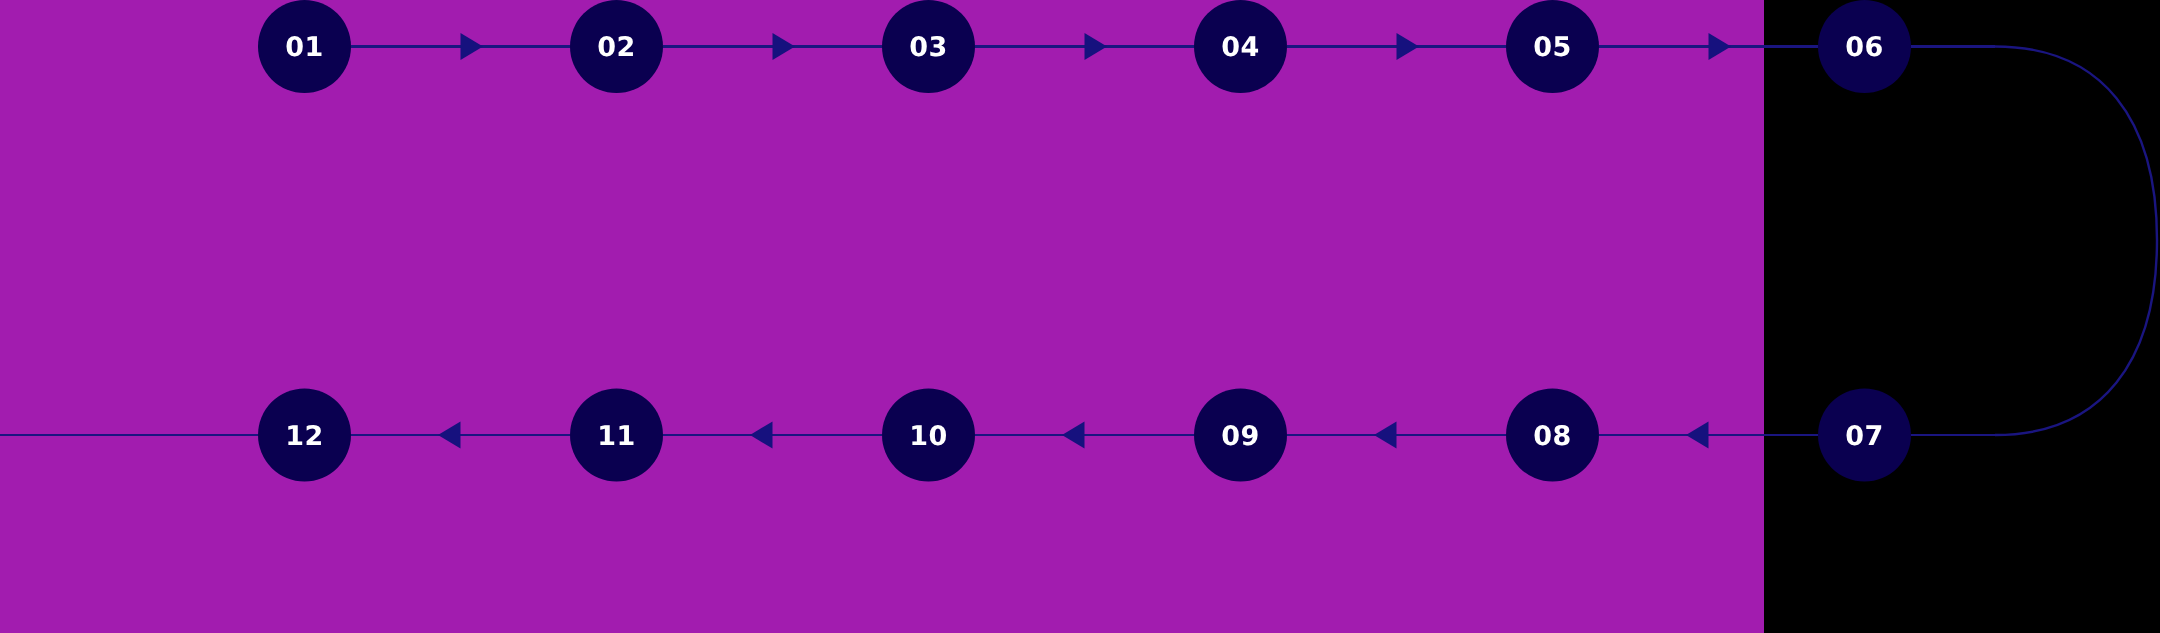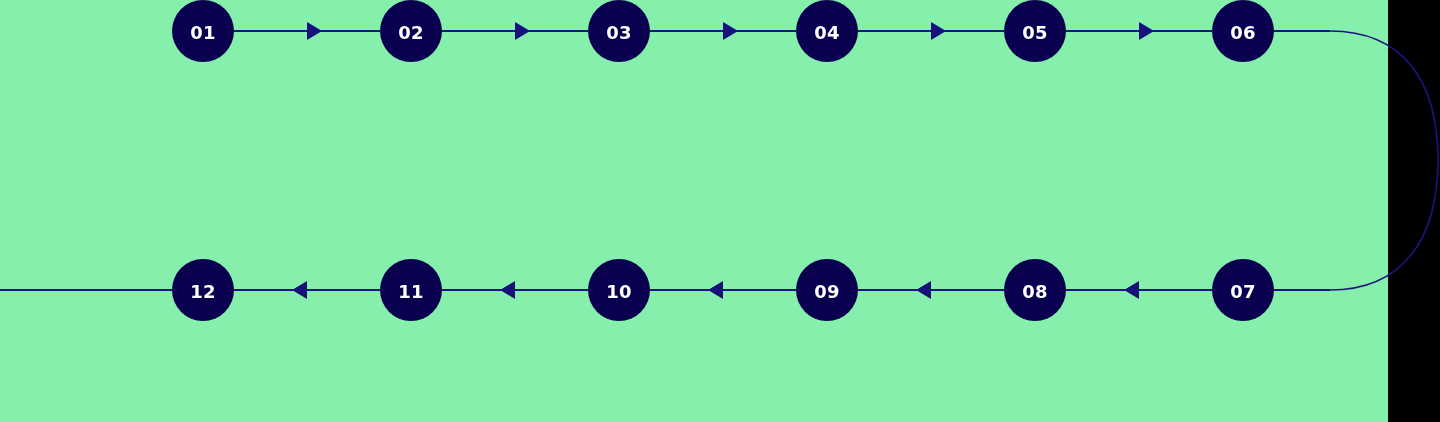--- a/index.html
+++ b/index.html
@@ -36,21 +36,21 @@
     font-weight: bold;
     fill: #ffffff;
     text-anchor: middle;
     dominant-baseline: central;
     letter-spacing: 0.3px;
   }
 </style>
 </head>
 <body style="background: rgb(0, 0, 0);">
 
-<div id="stage" style="background: #86efac; width: 1388px; height: 422px;">
+<div id="stage" style="background: #a21caf; width: 1176px; height: 422px;">
   <svg id="flow-svg" viewBox="0 0 1440 422" xmlns="http://www.w3.org/2000/svg">
     <g id="connectors-layer">
         <line x1="234" y1="31" x2="380" y2="31" stroke="#1a1580" stroke-width="1.6" shape-rendering="crispEdges"></line>
         <line x1="442" y1="31" x2="588" y2="31" stroke="#1a1580" stroke-width="1.6" shape-rendering="crispEdges"></line>
         <line x1="650" y1="31" x2="796" y2="31" stroke="#1a1580" stroke-width="1.6" shape-rendering="crispEdges"></line>
         <line x1="858" y1="31" x2="1004" y2="31" stroke="#1a1580" stroke-width="1.6" shape-rendering="crispEdges"></line>
         <line x1="1066" y1="31" x2="1212" y2="31" stroke="#1a1580" stroke-width="1.6" shape-rendering="crispEdges"></line>
         <line x1="1066" y1="290" x2="1212" y2="290" stroke="#1a1580" stroke-width="1.6" shape-rendering="crispEdges"></line>
         <line x1="858" y1="290" x2="1004" y2="290" stroke="#1a1580" stroke-width="1.6" shape-rendering="crispEdges"></line>
         <line x1="650" y1="290" x2="796" y2="290" stroke="#1a1580" stroke-width="1.6" shape-rendering="crispEdges"></line>

